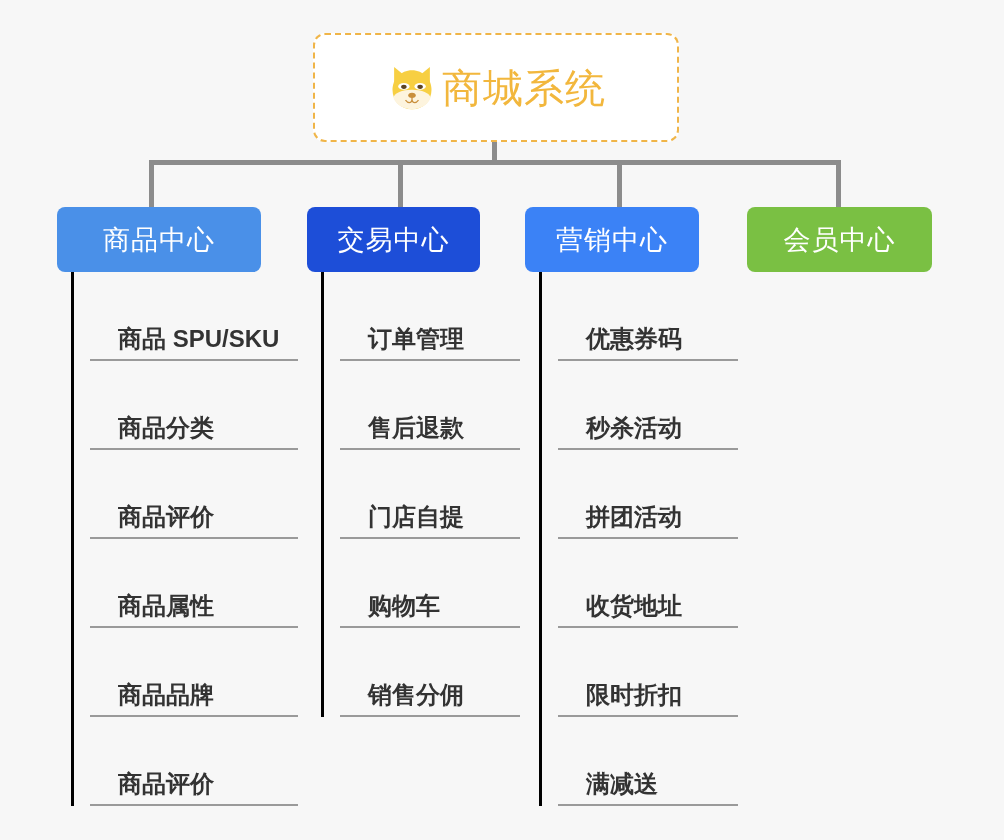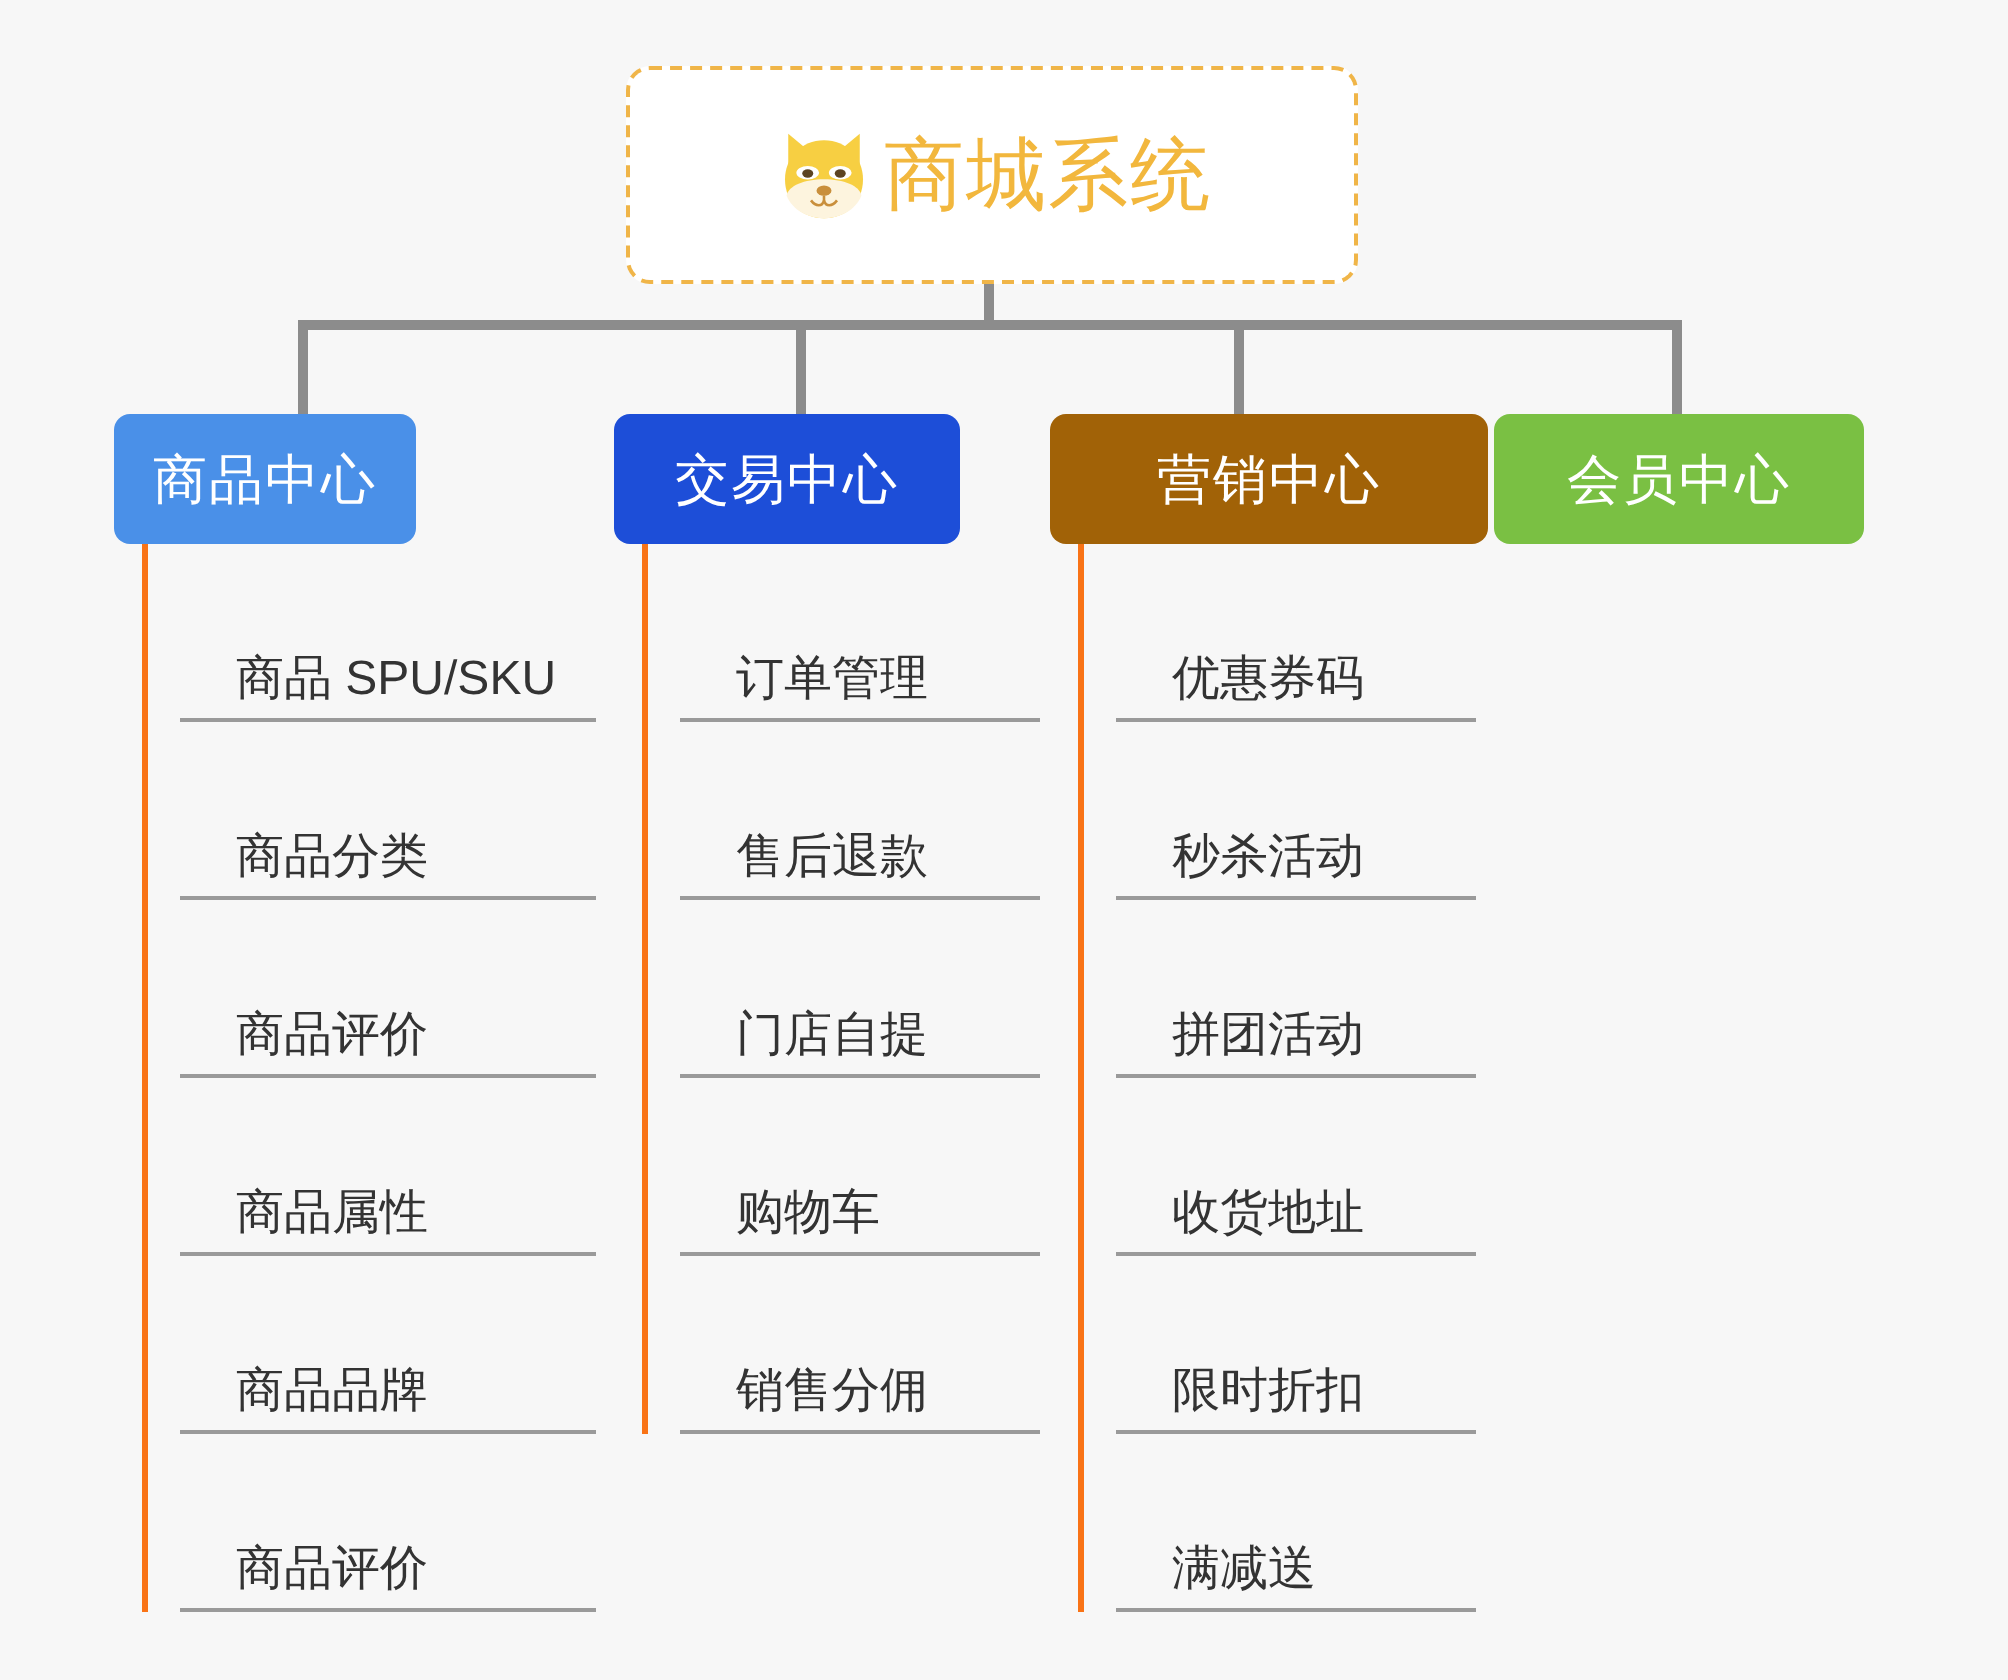--- a/index.html
+++ b/index.html
@@ -91,33 +91,34 @@
     height: 65px;
     border-radius: 8px;
     display: flex;
     align-items: center;
     justify-content: center;
     color: #ffffff;
     font-size: 27px;
     letter-spacing: 1px;
     white-space: nowrap;
   }
-  .branch.b1 .branch-head { width: 151px; background: #4a90e8; }
+  .branch.b1 .branch-head { width: 204px; background: #4a90e8; }
   .branch.b2 .branch-head { width: 173px; background: #1d4ed8; }
-  .branch.b3 .branch-head { width: 219px; background: #a16207; }
+  .branch.b3 .branch-head { width: 174px; background: #3b82f6; }
   .branch.b4 .branch-head { width: 185px; background: #7ac043; }
 
   
   .leaf-list {
     position: relative;
     margin: 0;
     padding: 0 0 0 16px;
     list-style: none;
-    border-left: 3px solid #f97316;
+    border-left: 3px solid #000000;
     margin-left: 14px;
+    font-weight: bold;
   }
   .leaf-item {
     height: 89px;
     box-sizing: border-box;
     display: flex;
     align-items: flex-end;
     padding-bottom: 4px;
     padding-left: 28px;
     border-bottom: 2px solid #9a9a9a;
     font-size: 24px;

